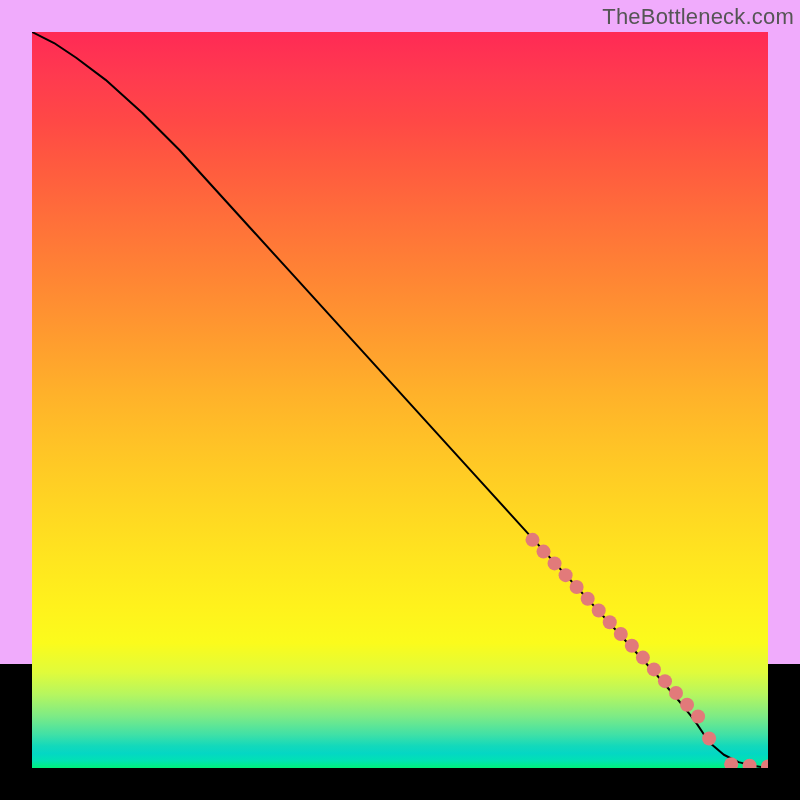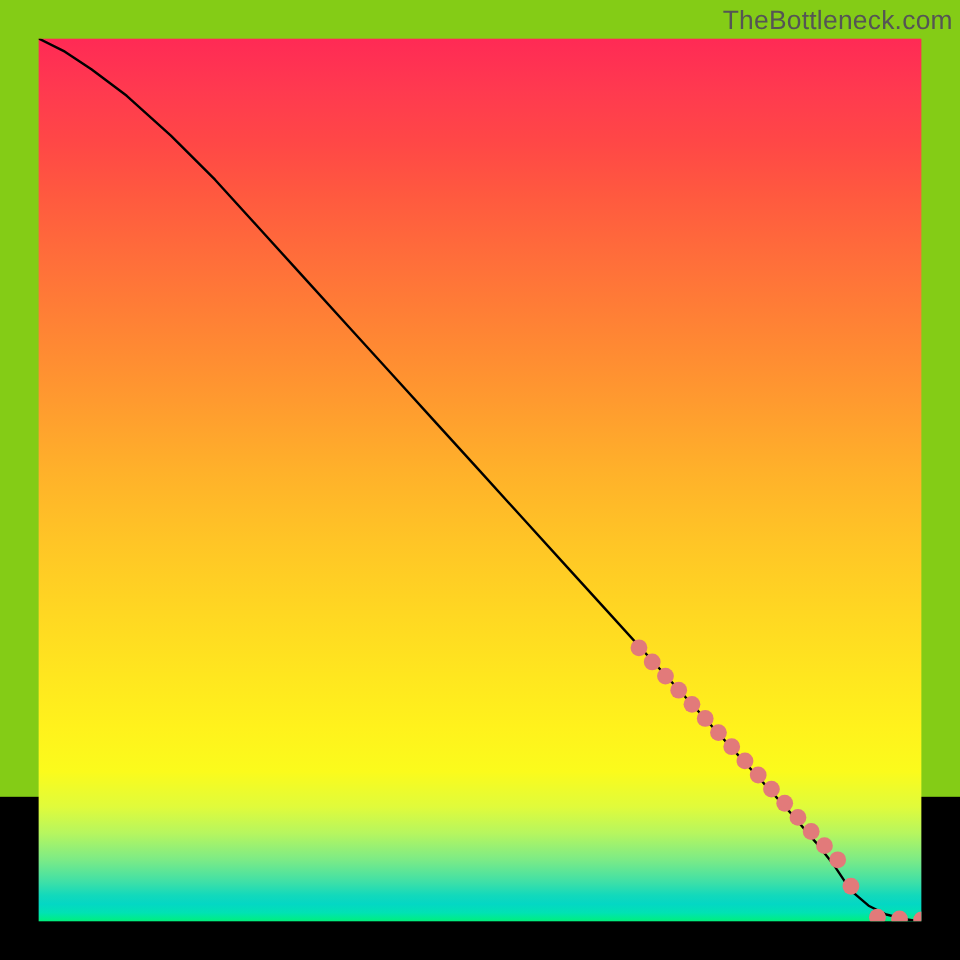--- a/index.html
+++ b/index.html
@@ -9,21 +9,21 @@
     height: 800px;
     background: #000;
     overflow: hidden;
   }
   .frame {
     position: absolute;
     left: 0;
     top: 0;
     width: 800px;
     height: 664px;
-    background: #84cc16;
+    background: #f0abfc;
   }
   .plot {
     position: absolute;
     left: 32px;
     top: 32px;
     width: 736px;
     height: 736px;
     overflow: hidden;
   }
   .gradient-bg {

